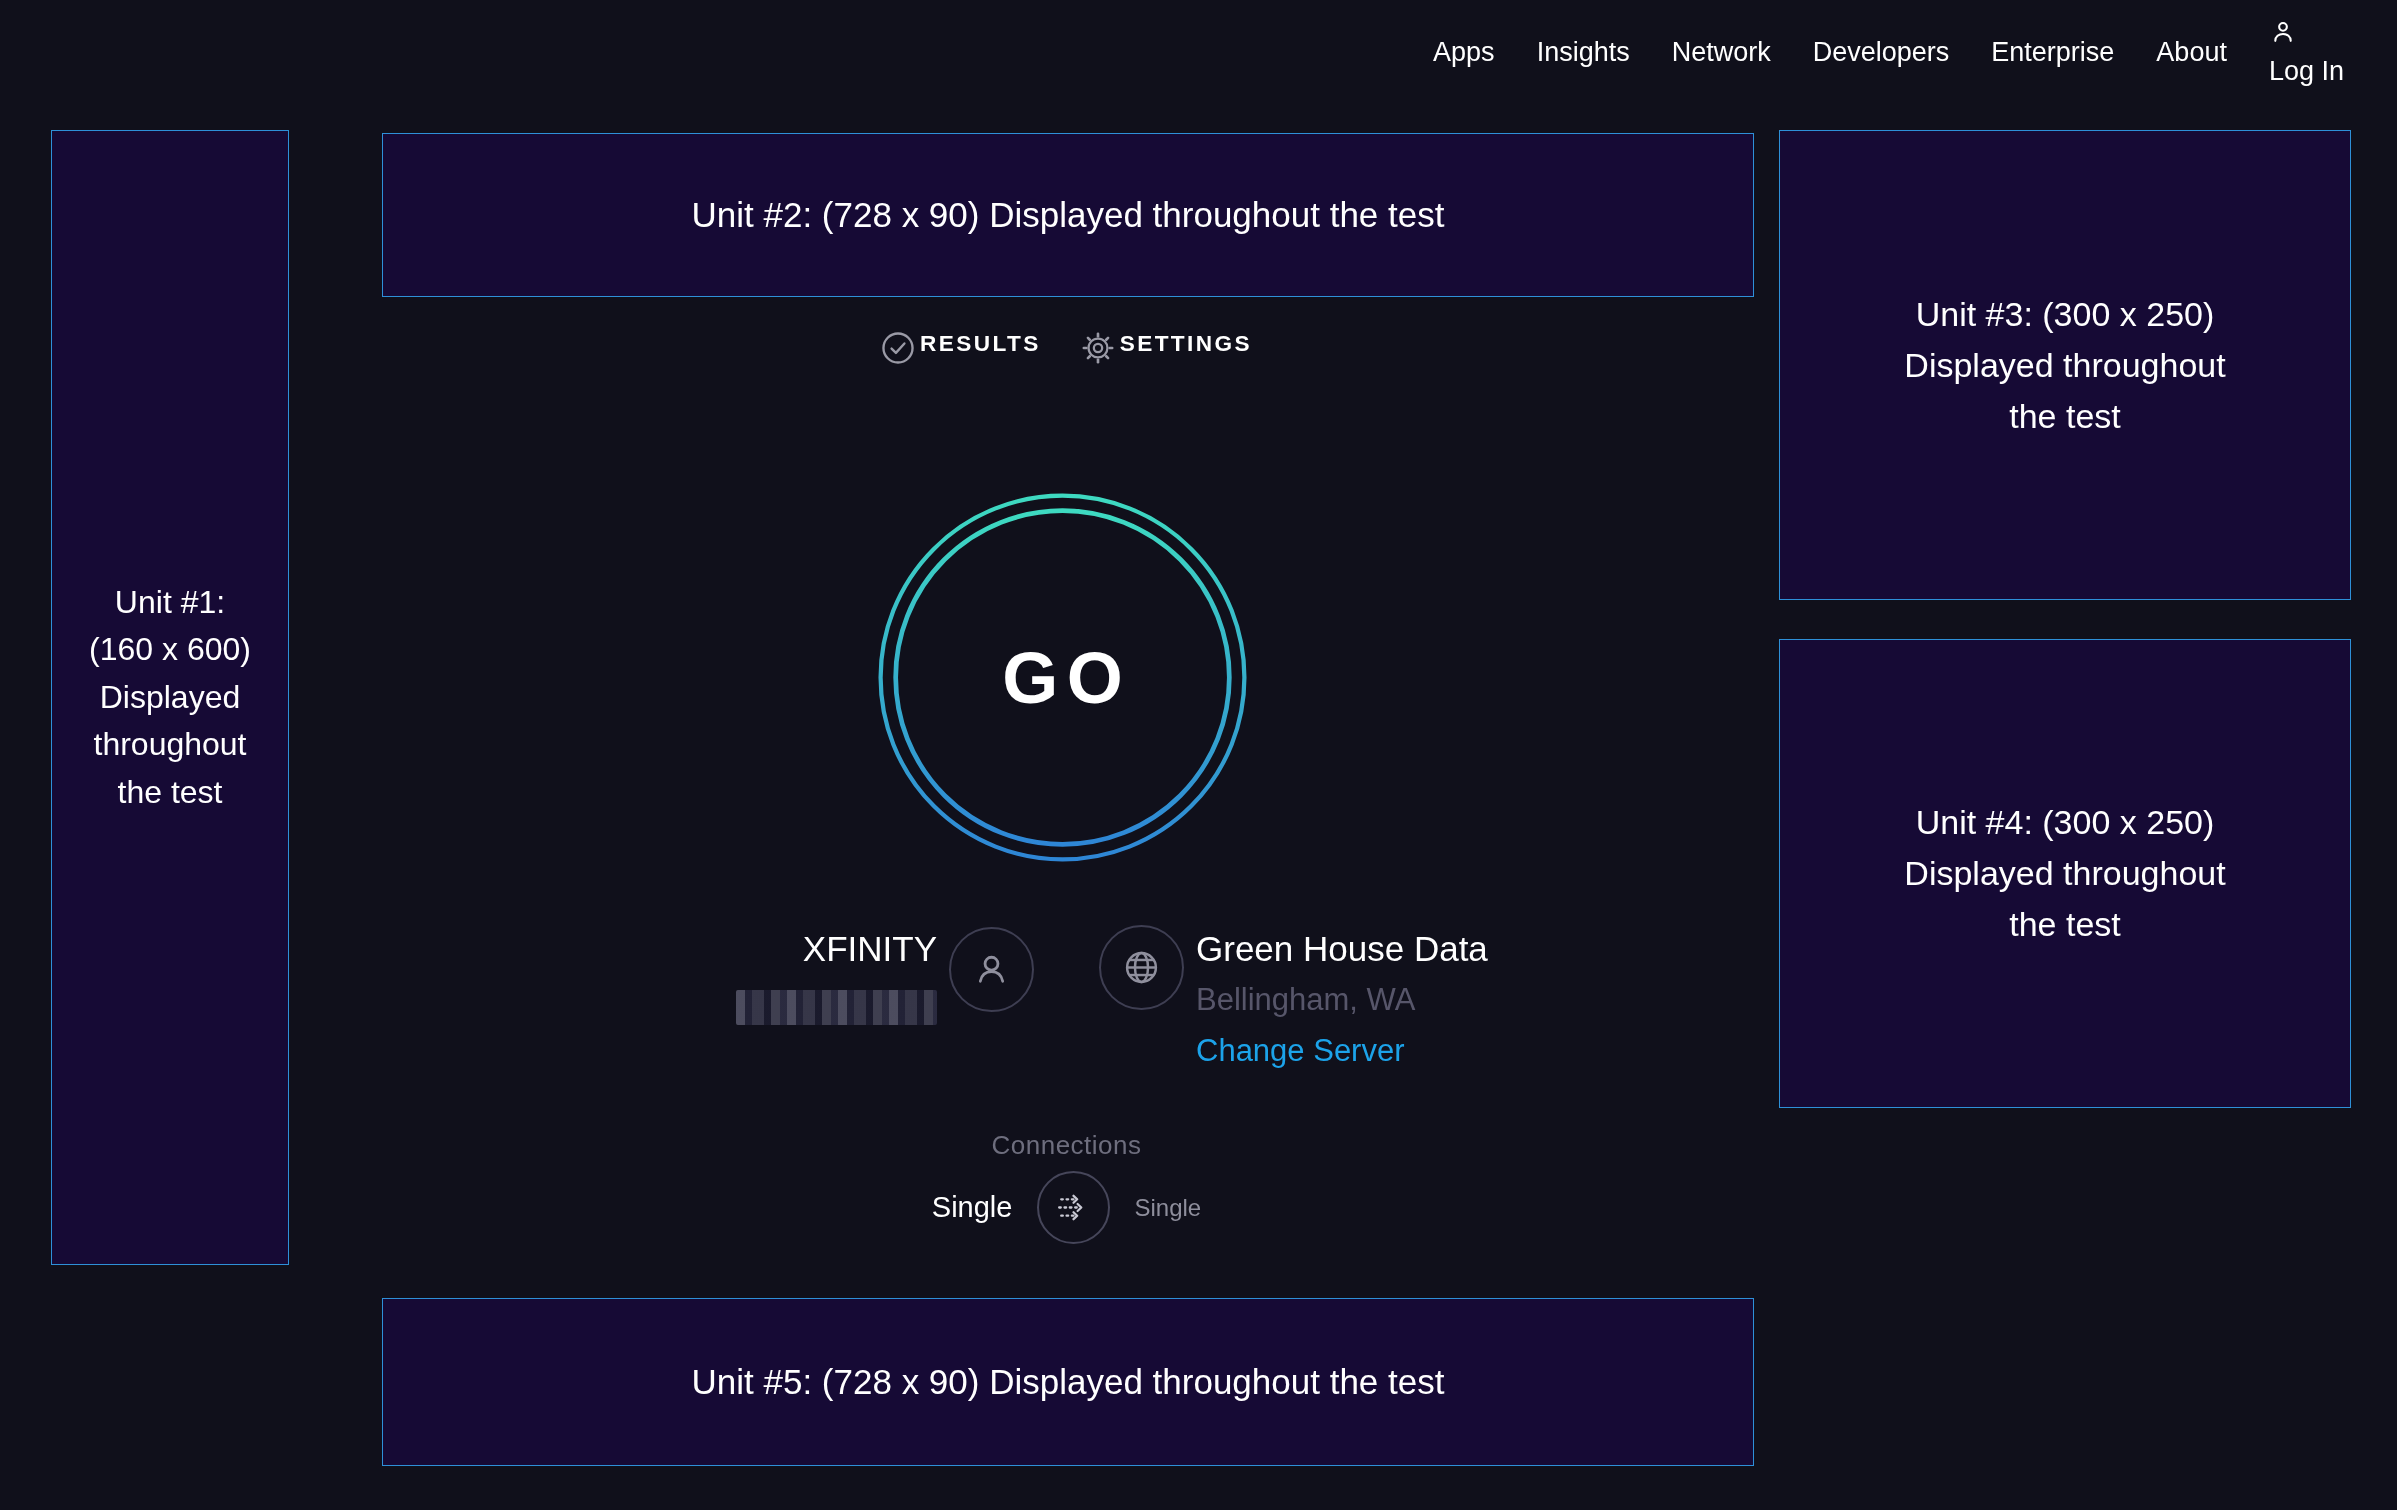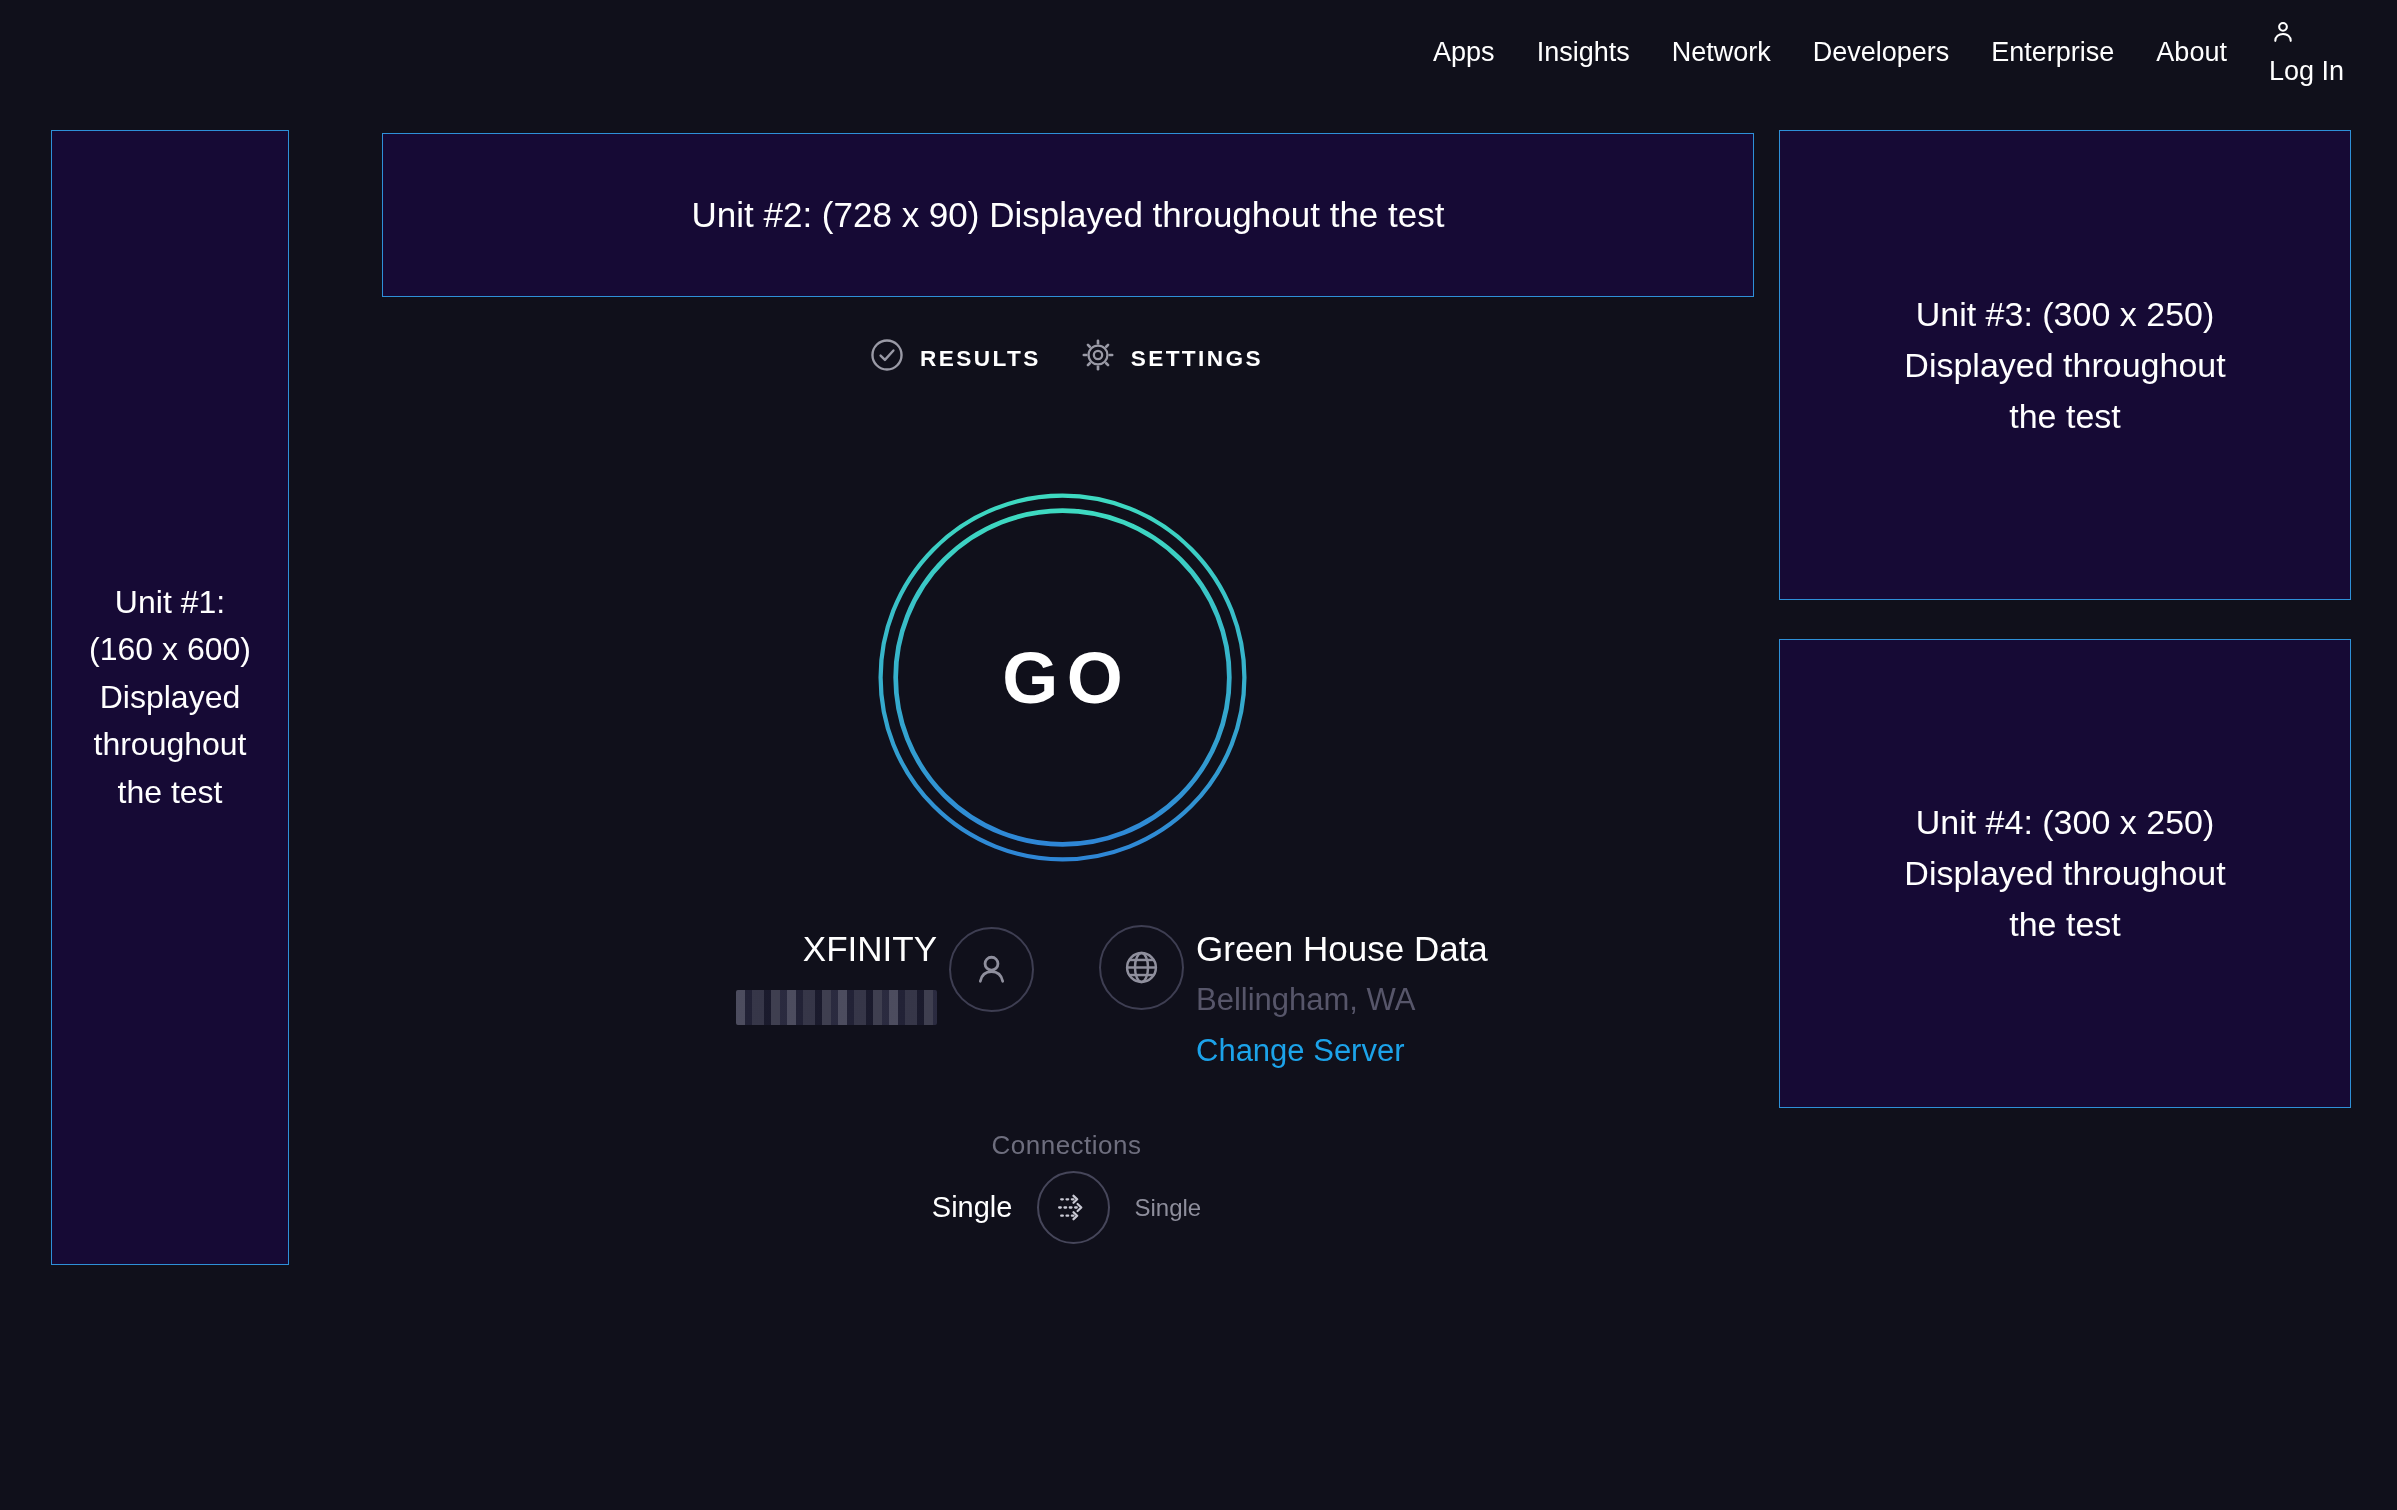--- a/index.html
+++ b/index.html
@@ -36,21 +36,21 @@
     justify-content:center;text-align:center;white-space:pre-line;cursor:pointer;}
   #ad1{left:51px;top:130px;width:238px;height:1135px;font-size:32px;line-height:1.48;}
   #ad2{left:382px;top:133px;width:1372px;height:164px;font-size:35px;}
   #ad3{left:1779px;top:130px;width:572px;height:470px;font-size:34px;line-height:1.5;}
   #ad4{left:1779px;top:639px;width:572px;height:469px;font-size:34px;line-height:1.5;}
   #ad5{left:382px;top:1298px;width:1372px;height:168px;font-size:35px;}
 
   
   .tabs{position:absolute;left:869px;top:331px;width:395px;
     display:flex;justify-content:center;align-items:center;gap:40px;}
-  .tab{display:flex;align-items:flex-end;gap:16px;cursor:pointer;margin-top:7px;}
+  .tab{display:flex;align-items:flex-start;gap:5px;cursor:pointer;}
   .tab-label{color:#fff;font-size:22.6px;font-weight:700;letter-spacing:2.4px;}
   .tab .icn{display:flex;align-items:center;}
 
   
   .go-wrap{position:absolute;left:874px;top:489px;width:377px;height:377px;cursor:pointer;}
   .go-wrap svg{position:absolute;inset:0;}
   .go-label{position:absolute;inset:0;display:flex;align-items:center;justify-content:center;}
   .go-label span{color:#fff;font-size:72px;font-weight:600;letter-spacing:8.5px;margin-left:8.5px;}
 
   
@@ -112,20 +112,21 @@
 Displayed
 throughout
 the test</div>
   <div class="ad" id="ad2">Unit #2: (728 x 90) Displayed throughout the test</div>
   <div class="ad" id="ad3">Unit #3: (300 x 250)
 Displayed throughout
 the test</div>
   <div class="ad" id="ad4">Unit #4: (300 x 250)
 Displayed throughout
 the test</div>
+  <div class="ad" id="ad5">Unit #5: (728 x 90) Displayed throughout the test</div>
 
   <div class="tabs">
     <div class="tab">
       <span class="icn">
         <svg width="34" height="34" viewBox="0 0 36 36" fill="none">
           <circle cx="18" cy="18" r="15.4" stroke="#9A9AA6" stroke-width="2.5"></circle>
           <path d="M11.2 18.6l4.6 4.6 9-10" stroke="#9A9AA6" stroke-width="2.5" stroke-linecap="round" stroke-linejoin="round"></path>
         </svg>
       </span>
       <span class="tab-label">RESULTS</span>

